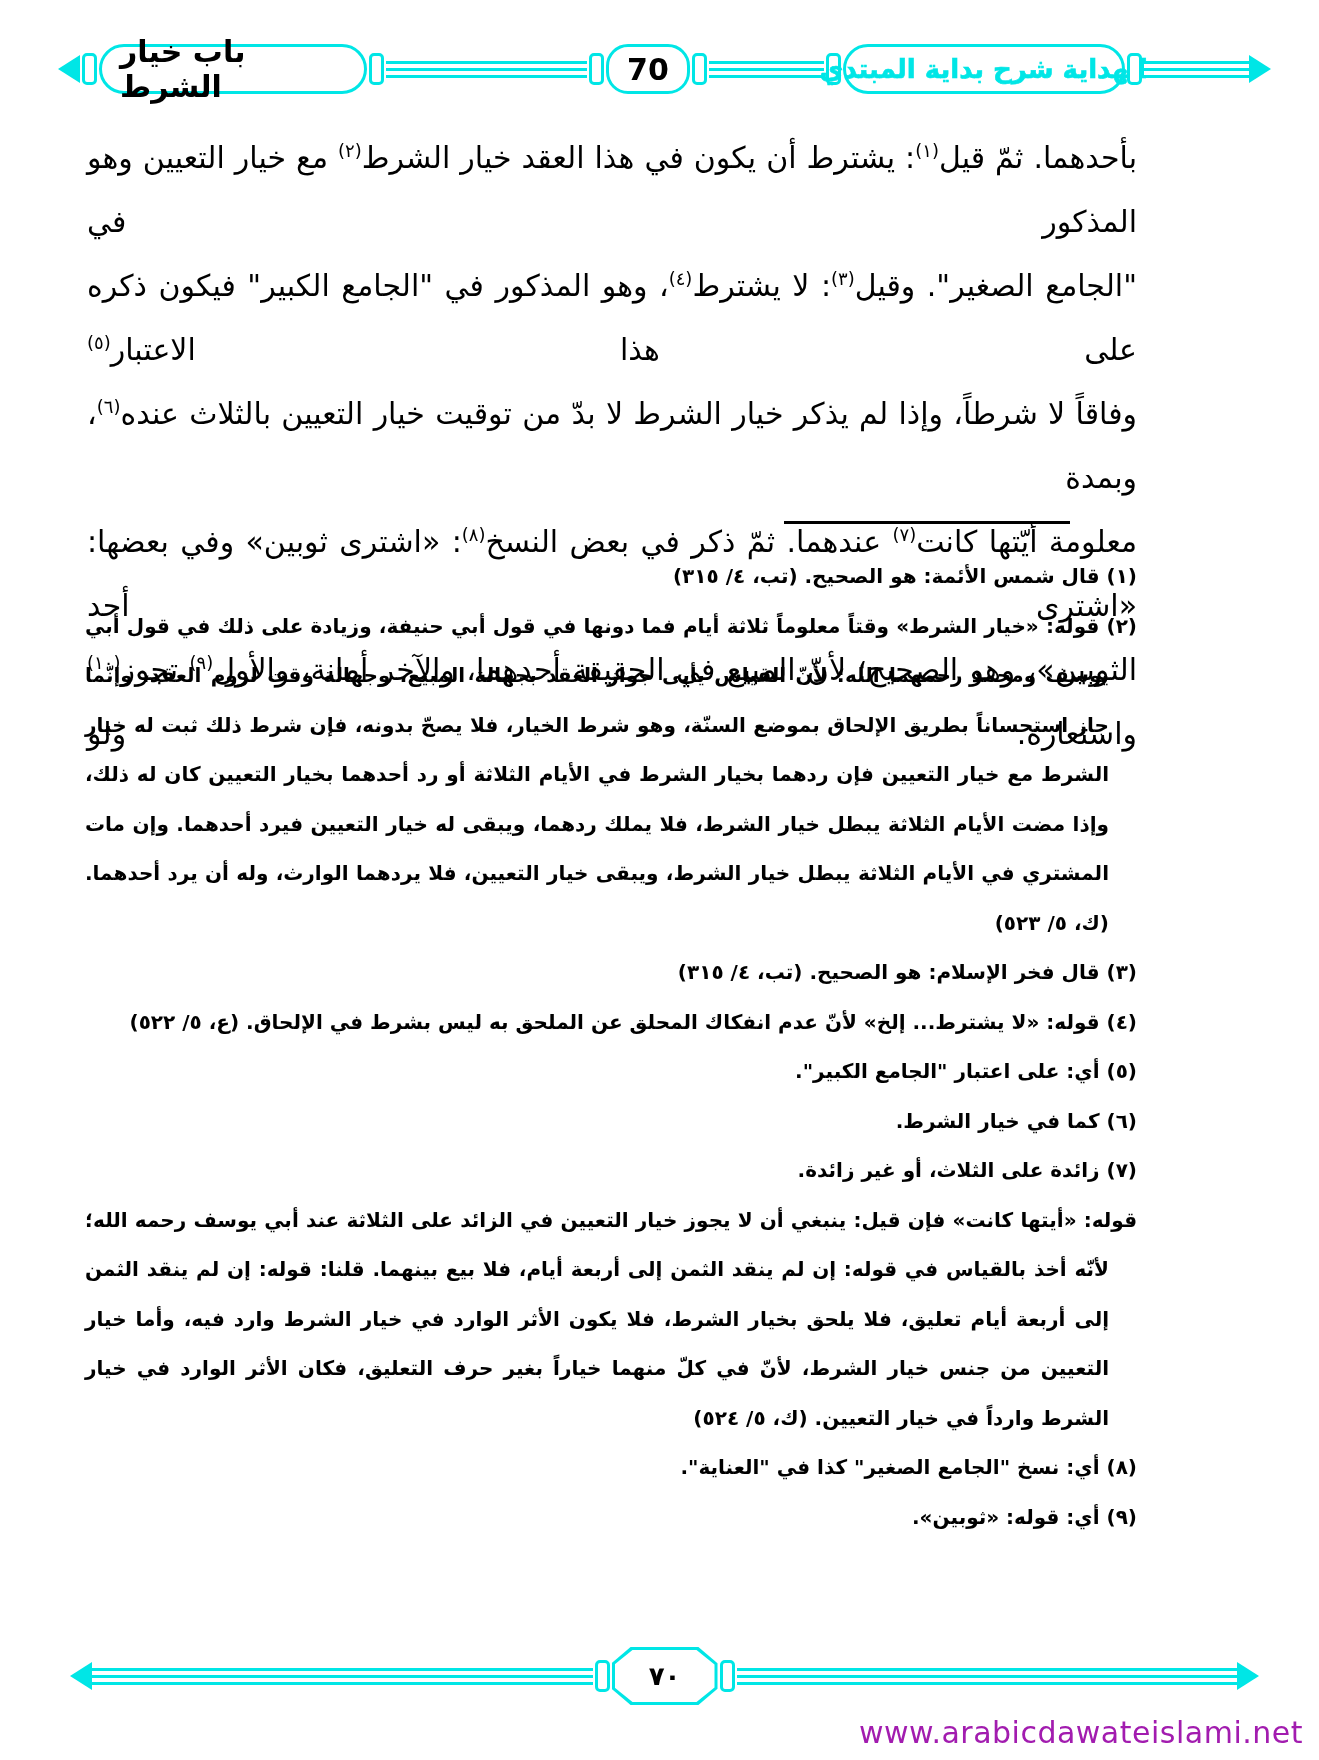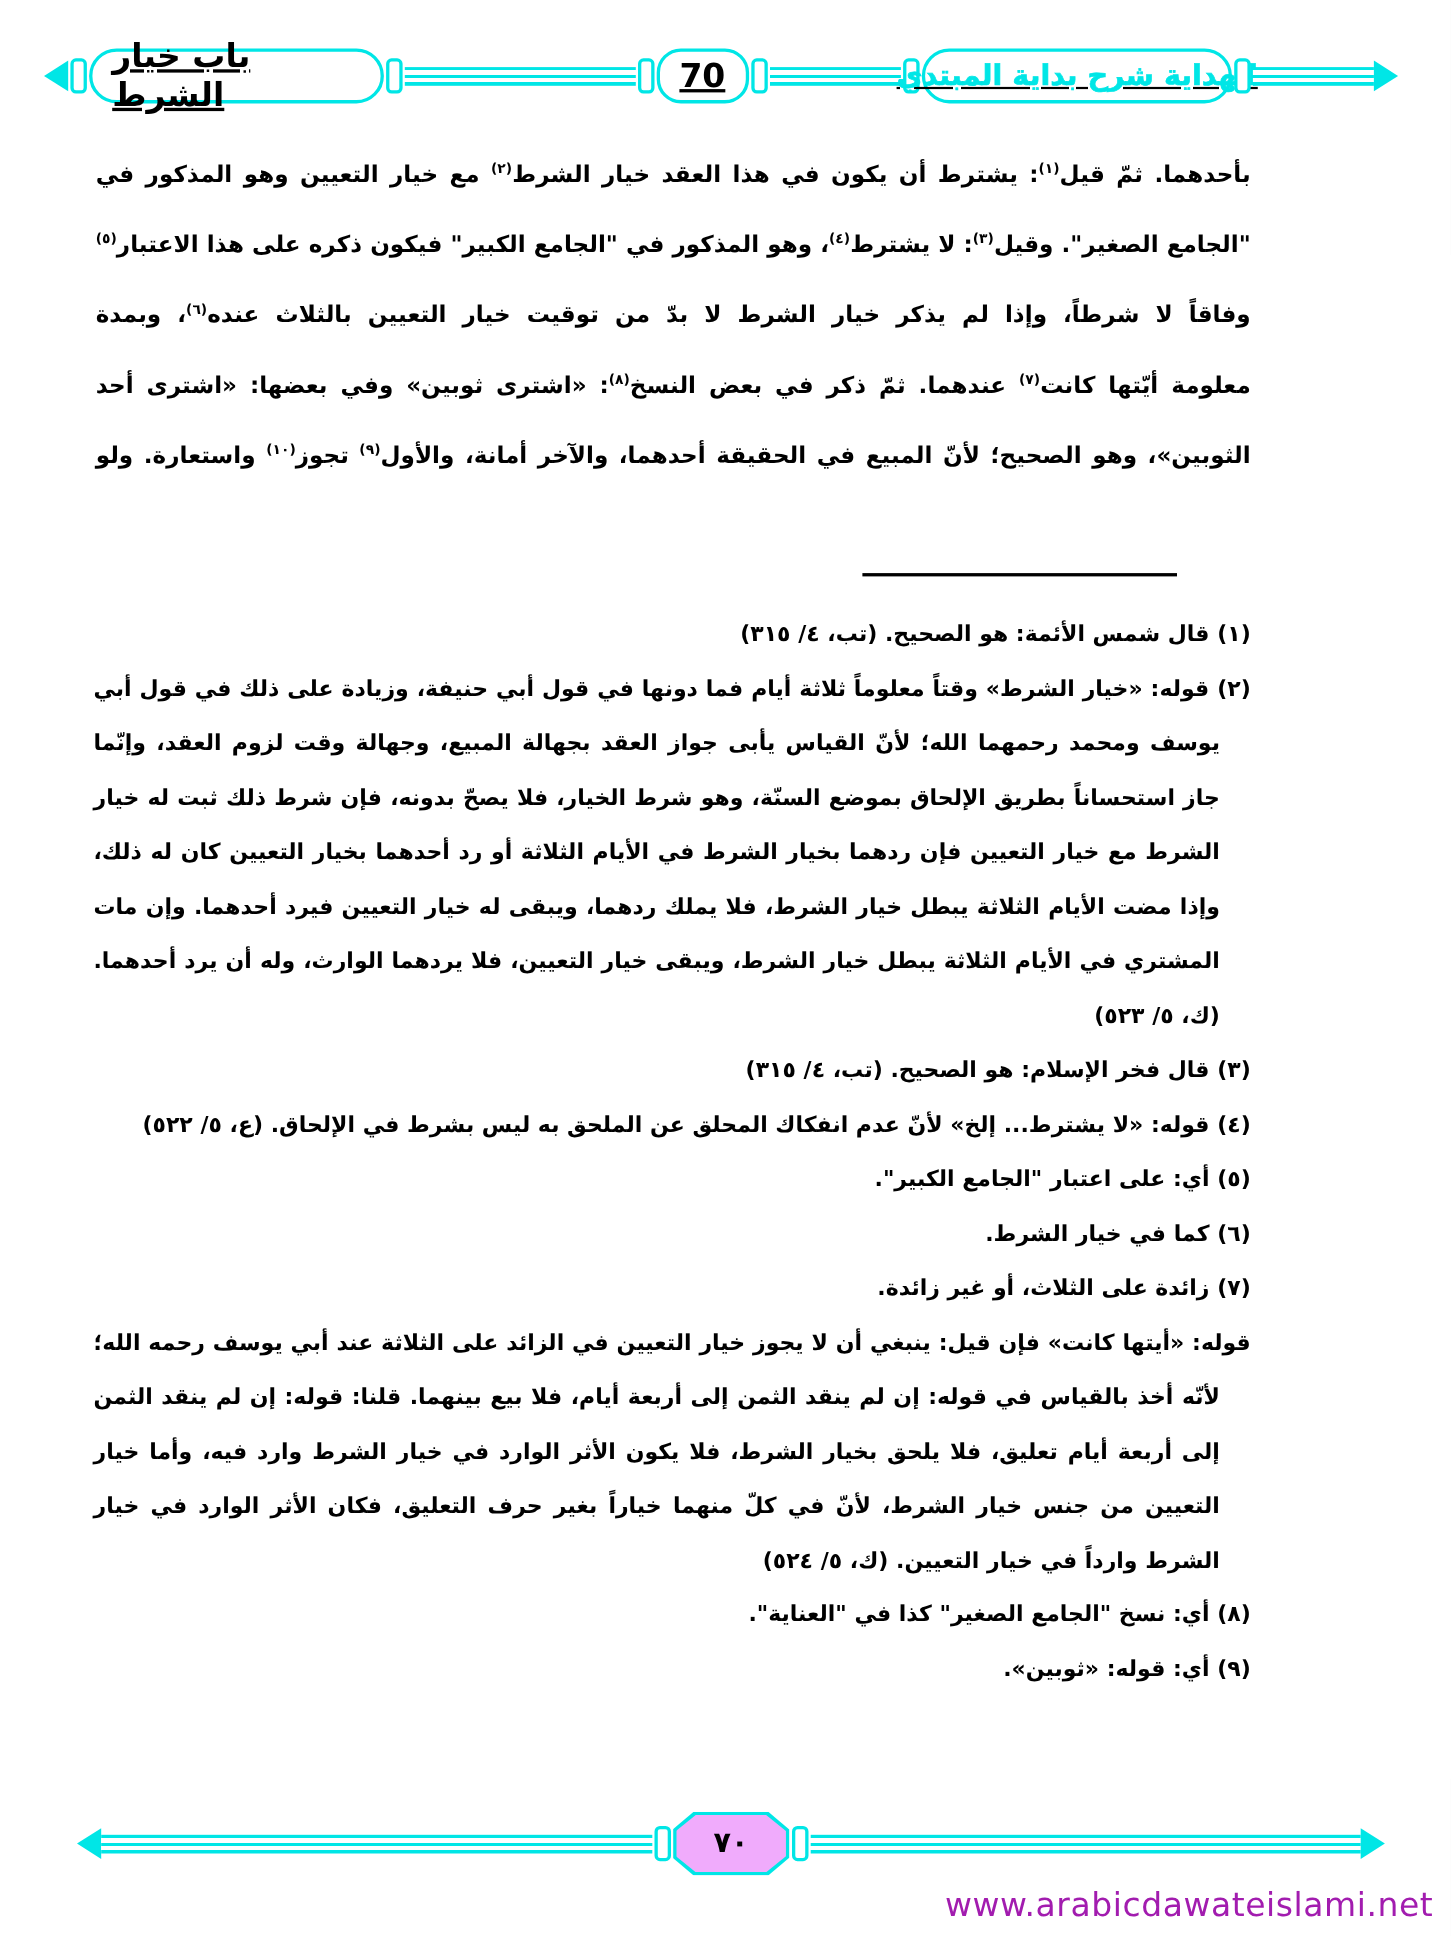--- a/index.html
+++ b/index.html
@@ -11,21 +11,21 @@
     font-family:"DejaVu Sans", sans-serif;
     color:#000;
     overflow:hidden;
   }
   
   .band{
     position:absolute;
     display:flex;align-items:center;
     --c:#00e6e6;
   }
-  .band.header{top:38px;left:40px;right:48px;height:62px;text-decoration:underline;}
+  .band.header{top:38px;left:58px;right:48px;height:62px;}
   .band.footer{top:1648px;left:70px;right:60px;height:56px;}
   .rule{
     height:17px;align-self:center;
     background:linear-gradient(to bottom,
       var(--c) 0,var(--c) 3px,
       #fff 3px,#fff 7px,
       var(--c) 7px,var(--c) 10px,
       #fff 10px,#fff 14px,
       var(--c) 14px,var(--c) 17px);
   }
@@ -45,21 +45,21 @@
   .capsule.octagon{
     width:106px;height:58px;border-radius:14px;
     clip-path:polygon(18% 0,82% 0,100% 28%,100% 72%,82% 100%,18% 100%,0 72%,0 28%);
     border:none;
     background:var(--c);
     position:relative;
   }
   .capsule.octagon .inner{
     position:absolute;inset:3px;
     clip-path:polygon(18% 0,82% 0,100% 28%,100% 72%,82% 100%,18% 100%,0 72%,0 28%);
-    background:#f0abfc;
+    background:#ffffff;
     display:flex;align-items:center;justify-content:center;
   }
   .chapter-text{font-size:30px;font-weight:bold;letter-spacing:0;}
   .pagenum-text{font-size:30px;font-weight:bold;}
   .booktitle-text{
     font-size:26px;font-weight:bold;color:var(--c);
     -webkit-text-stroke:0.6px var(--c);
     white-space:nowrap;
   }
   .footer-num{font-size:26px;font-weight:bold;}
@@ -82,23 +82,22 @@
   .arrow.right{
     border-top:14px solid transparent;
     border-bottom:14px solid transparent;
     border-left:22px solid var(--c);
   }
   
   .body-text{
     position:absolute;
     top:126px;right:182px;left:87px;
     direction:rtl;
-    font-size:21px;
+    font-size:30px;
     line-height:64px;
-    font-weight:bold;
   }
   .body-line{
     text-align:justify;
     text-align-last:justify;
     white-space:normal;
   }
   sup{
     font-size:0.6em;
     vertical-align:super;
     line-height:0;

